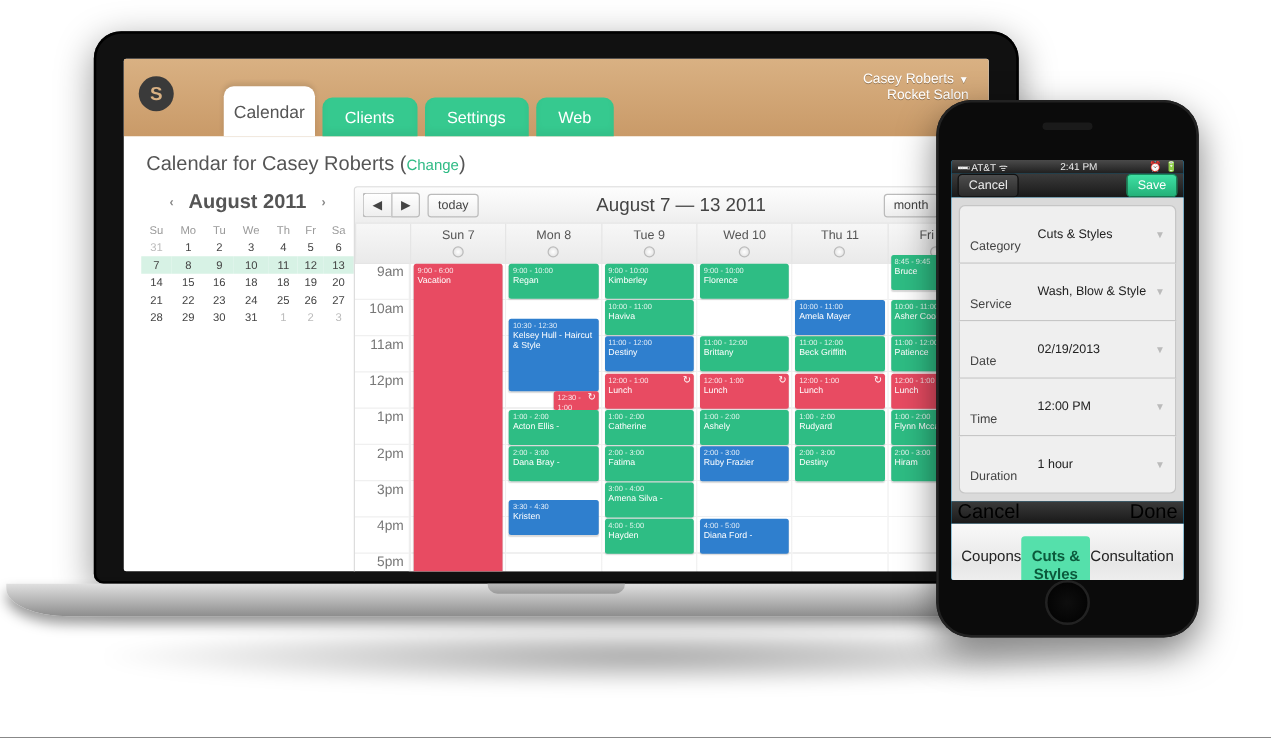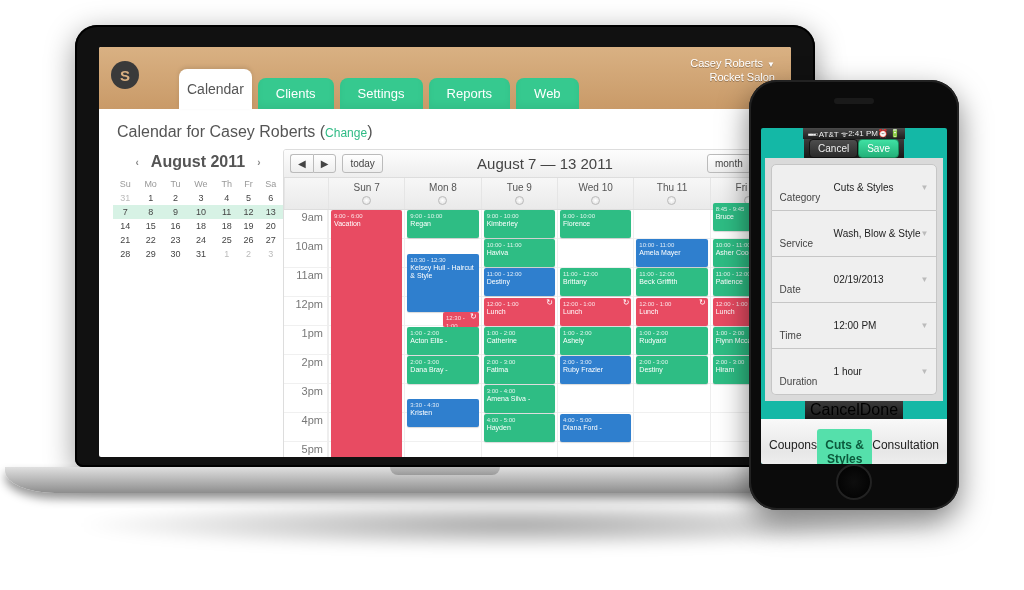--- a/index.html
+++ b/index.html
@@ -59,21 +59,21 @@
   .ev .t{display:block;font-size:6px;opacity:.85;}
   .ev.green{background:#2ebd84;}
   .ev.red{background:#e84b62;}
   .ev.blue{background:#2f7fce;}
   .ev .cy{position:absolute;top:1px;right:2px;font-size:8px;}
 
   
   .phone { position:absolute; right:65px; top:80px; width:210px; height:430px; background:#0b0b0b; border-radius:28px; box-shadow:inset 0 0 0 2px #222, 0 12px 30px rgba(0,0,0,.5); padding:48px 12px 46px;}
   .phone::before{content:"";position:absolute;top:18px;left:50%;transform:translateX(-50%);width:40px;height:6px;background:#1a1a1a;border-radius:3px;}
   .phone::after{content:"";position:absolute;bottom:10px;left:50%;transform:translateX(-50%);width:32px;height:32px;border:2px solid #222;border-radius:50%;background:radial-gradient(#0e0e0e,#000);}
-  .phone-screen{width:100%;height:100%;background:#14b8a6;border-radius:2px;overflow:hidden;display:flex;flex-direction:column;align-items:center;}
+  .phone-screen{width:100%;height:100%;background:#0ea5e9;border-radius:2px;overflow:hidden;display:flex;flex-direction:column;}
   .statusbar{height:16px;background:linear-gradient(#4a4a4a,#1e1e1e);color:#eee;font-size:8px;display:flex;align-items:center;justify-content:space-between;padding:0 5px;}
   .statusbar .sig{letter-spacing:-1px;}
   .p-nav{height:28px;background:linear-gradient(#3b3b3b,#181818);display:flex;align-items:center;justify-content:space-between;padding:0 5px;}
   .p-nav .pbtn{font-size:10px;color:#eee;padding:3px 8px;border-radius:4px;background:linear-gradient(#4d4d4d,#2a2a2a);border:1px solid #111;cursor:pointer;}
   .p-nav .pbtn.save{background:linear-gradient(#3fe0a3,#23b179);color:#fff;border:1px solid #188a5b;}
   .p-form{background:#dadada;padding:6px;}
   .prow{display:flex;align-items:center;background:#efefef;border:1px solid #c6c6c6;border-top:none;padding:7px 8px;font-size:10px;}
   .prow:first-child{border-top:1px solid #c6c6c6;border-radius:5px 5px 0 0;}
   .prow:last-child{border-radius:0 0 5px 5px;}
   .prow .lab{width:54px;color:#444;margin-top:20px;}
@@ -98,21 +98,20 @@
         <div class="wood">
           <div class="logo">S</div>
           <div class="userbox">
             <div><span>Casey Roberts</span><span class="caret">▼</span></div>
             <div>Rocket Salon</div>
           </div>
           <div class="tabs">
             <div class="tab active">Calendar</div>
             <div class="tab">Clients</div>
             <div class="tab">Settings</div>
-            <div class="tab">Reports</div>
             <div class="tab">Web</div>
           </div>
         </div>
 
         <div class="subtitle">
           <span>Calendar for </span><span>Casey Roberts</span>
           (<a href="#">Change</a>)
         </div>
 
         <div class="body">

